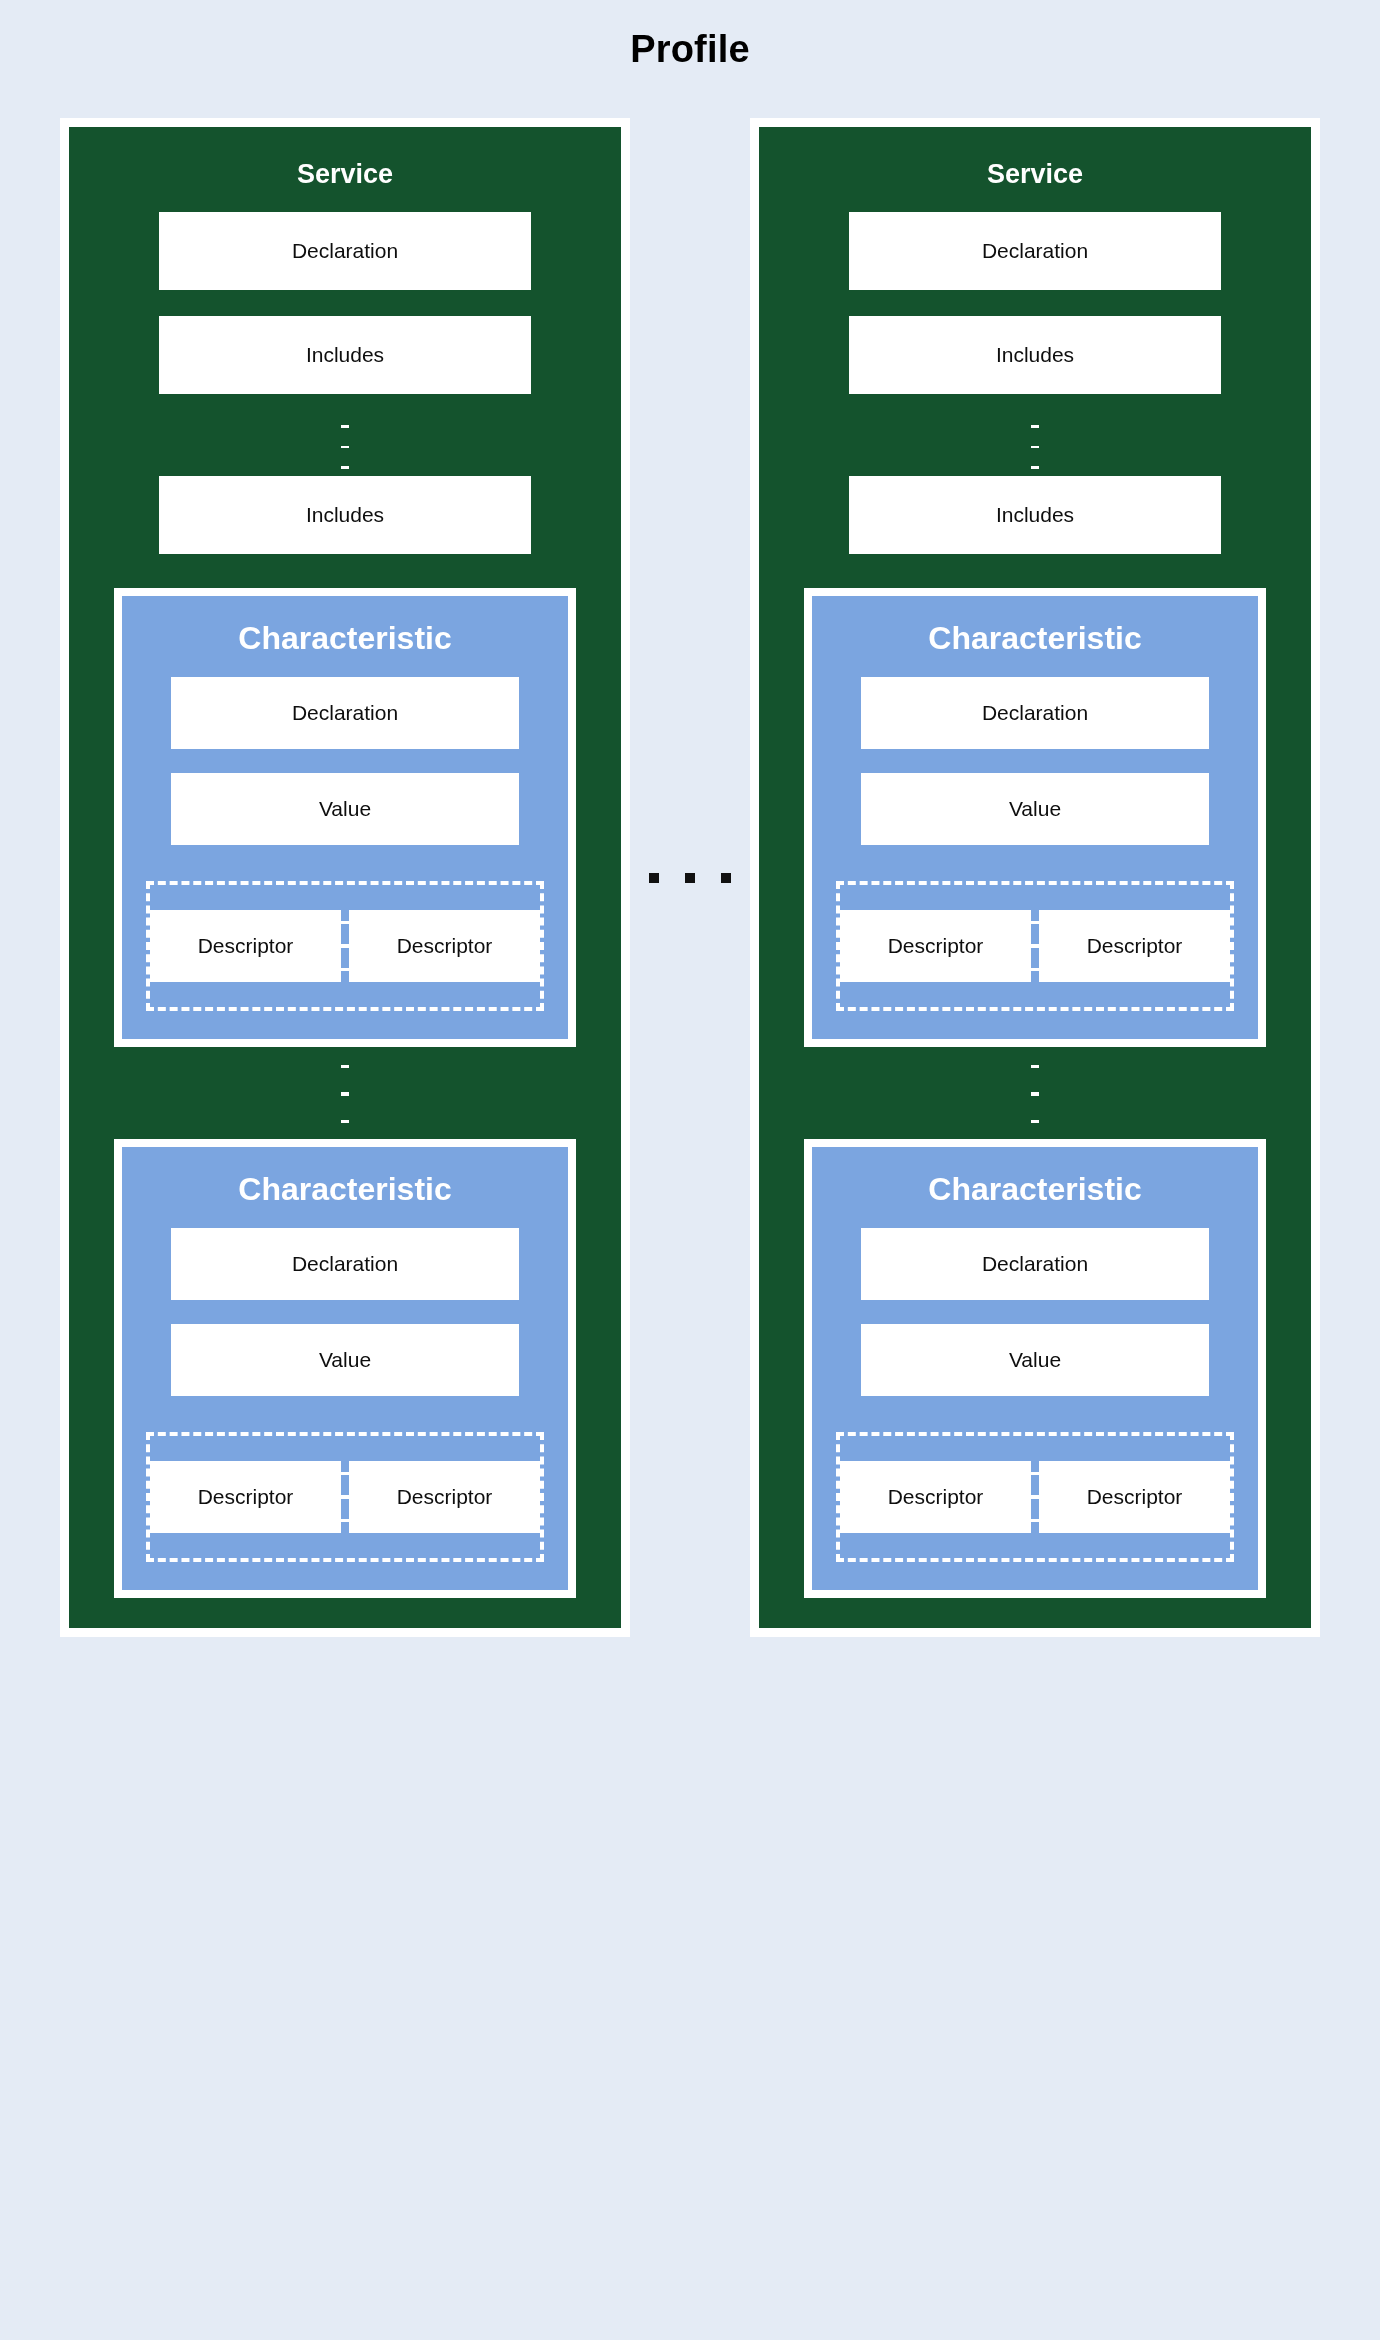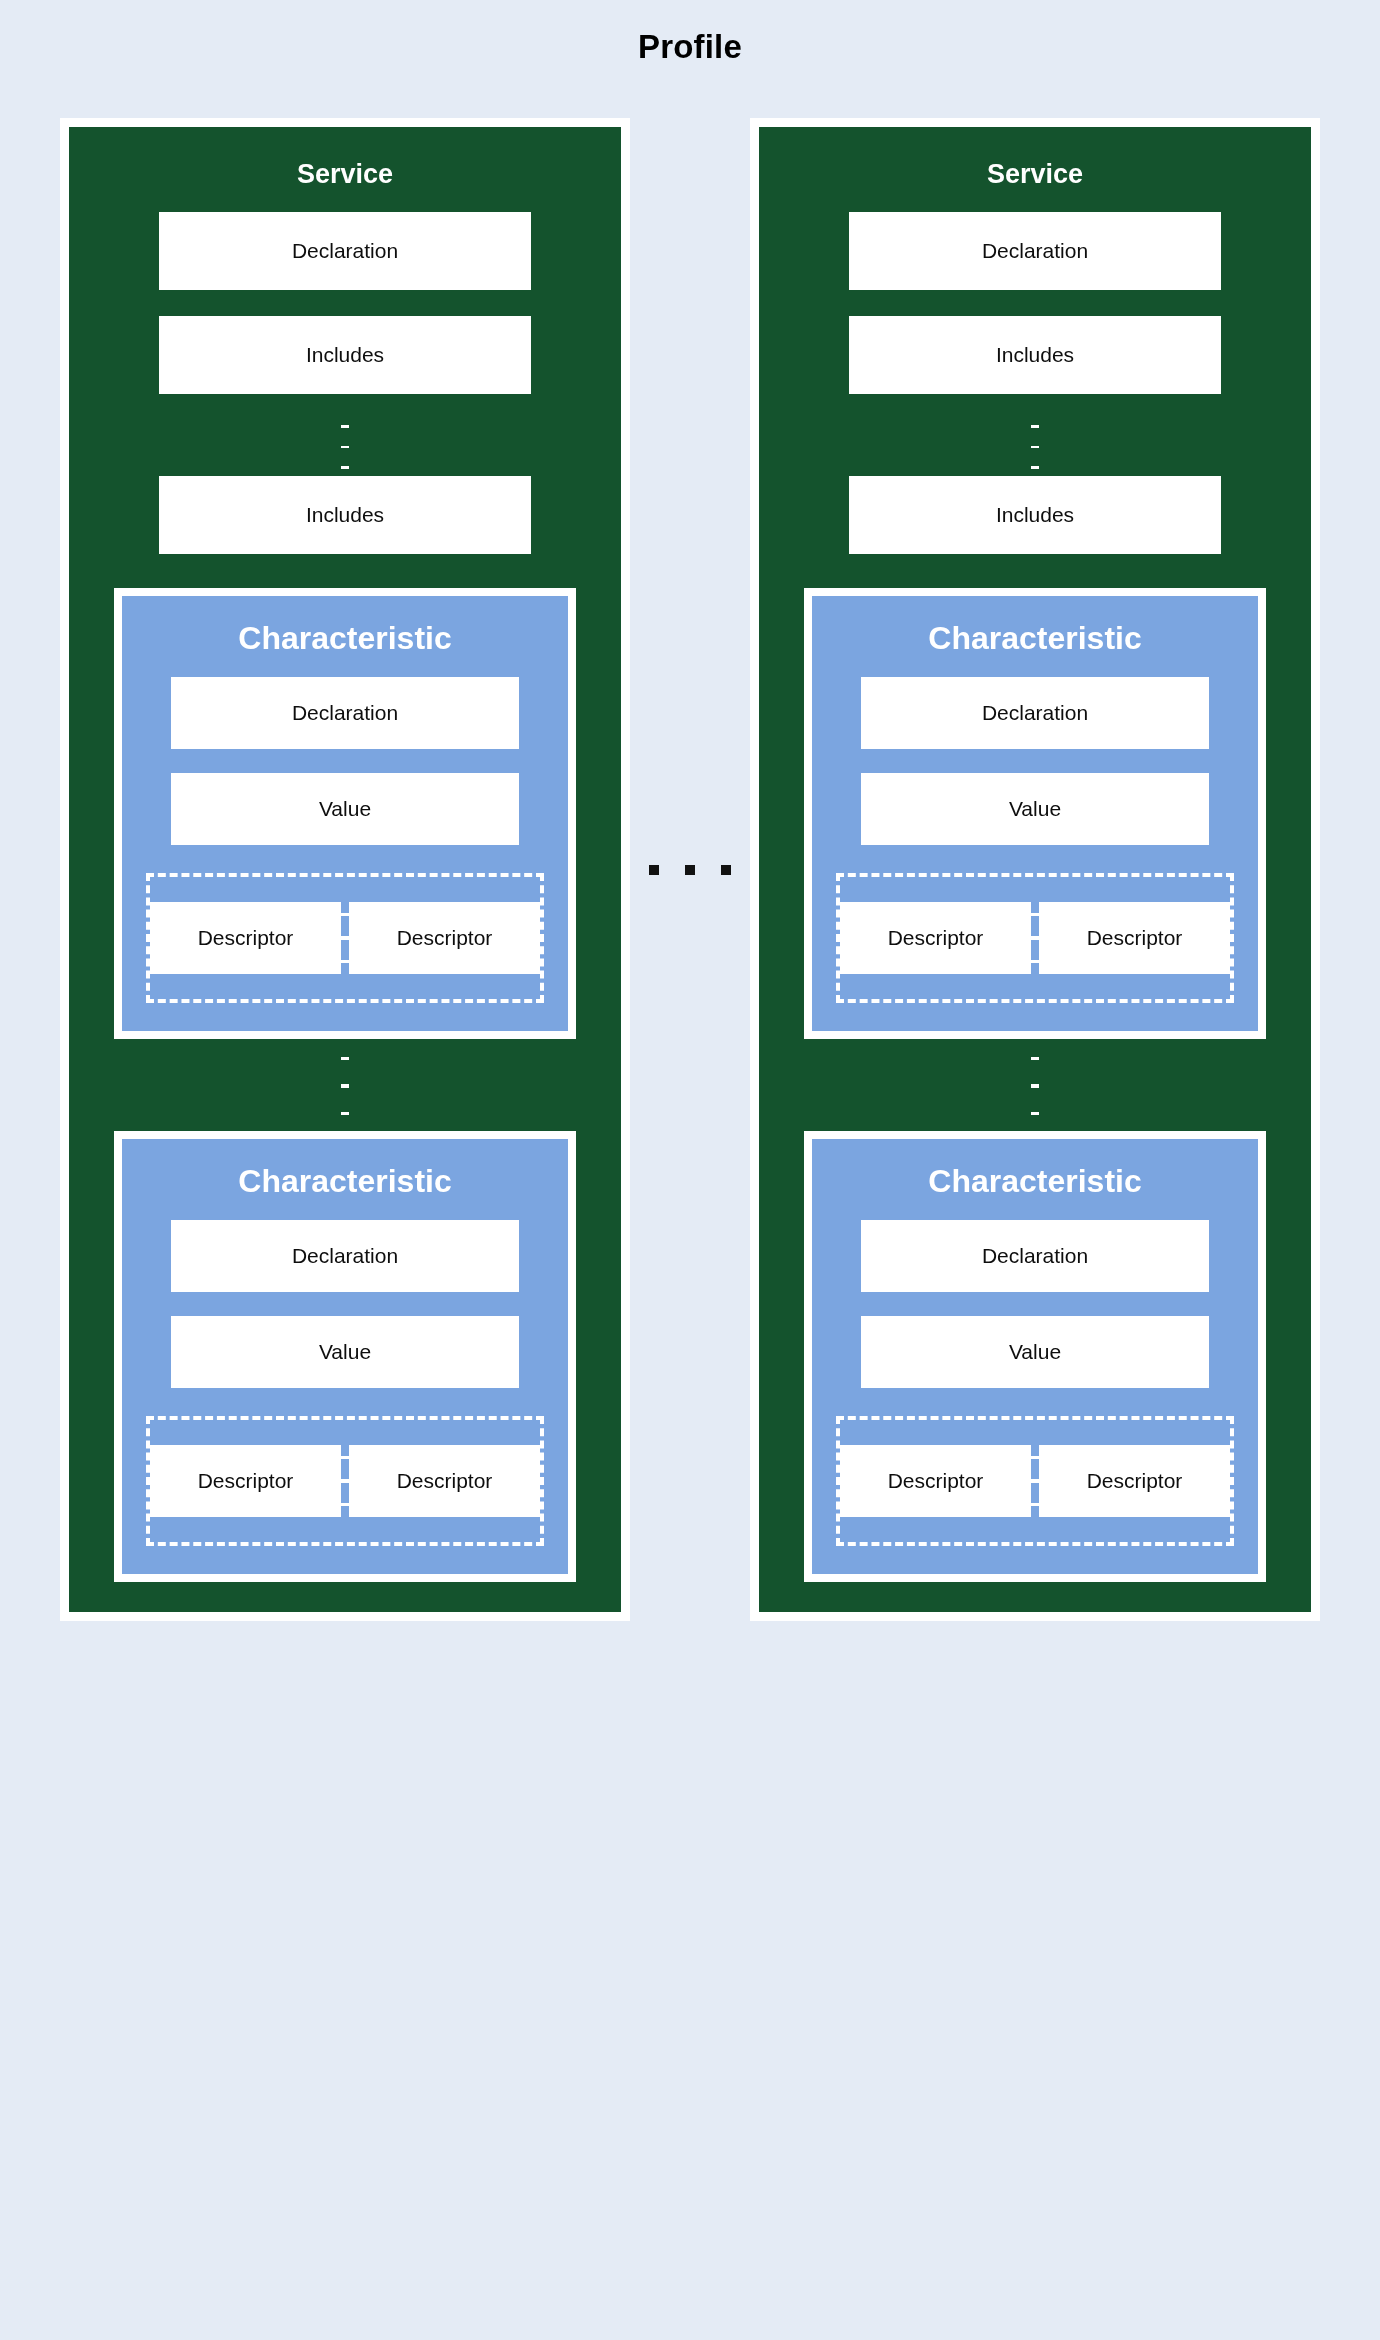--- a/index.html
+++ b/index.html
@@ -21,21 +21,21 @@
     box-sizing: border-box;
   }
 
   
   .page-title {
     position: absolute;
     top: 28px;
     left: 0;
     width: 1380px;
     text-align: center;
-    font-size: 33px;
+    font-size: 38px;
     font-weight: bold;
     color: #000000;
     letter-spacing: 0.2px;
   }
 
   
   .columns {
     position: absolute;
     top: 118px;
     left: 60px;
@@ -140,21 +140,21 @@
     color: #ffffff;
     margin: 16px 0 20px 0;
     text-align: center;
   }
 
   .char-box {
     width: 348px;
     height: 72px;
     margin-bottom: 24px;
   }
-  .char-box.value-box { margin-bottom: 28px; }
+  .char-box.value-box { margin-bottom: 36px; }
 
   
   .descriptors {
     width: 398px;
     box-sizing: border-box;
     border: 4px dashed #ffffff;
     padding: 22px 0 22px 0;
     display: flex;
     align-items: center;
   }

